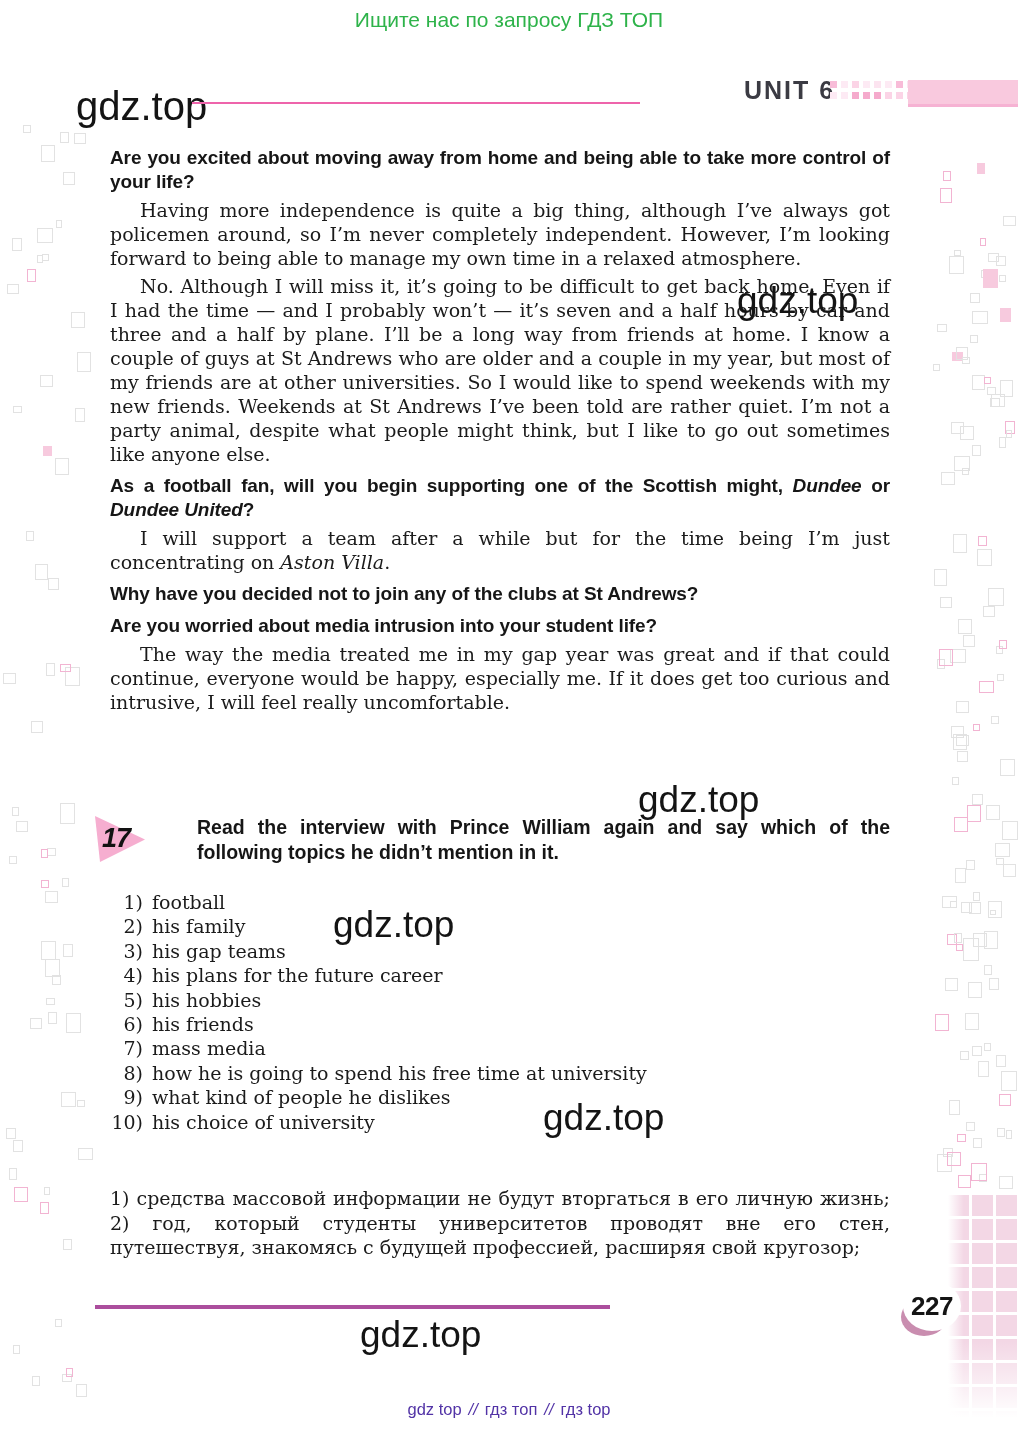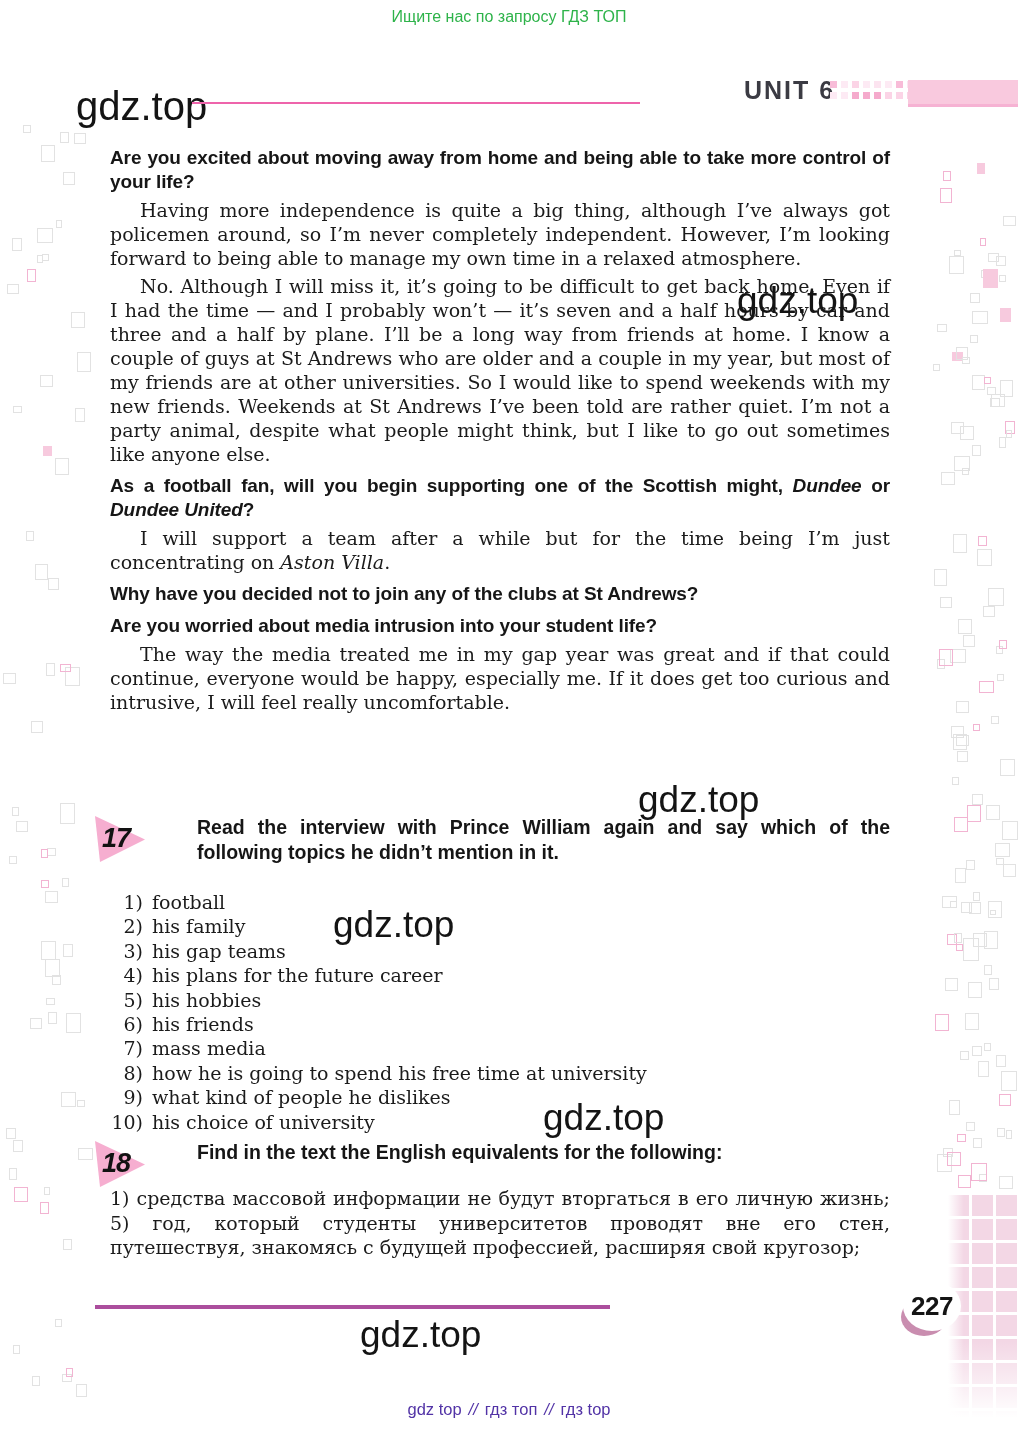--- a/index.html
+++ b/index.html
@@ -2,21 +2,21 @@
 <html><head>
 <meta charset="utf-8">
 <style>
   html,body{margin:0;padding:0;background:#ffffff;}
   .page{position:relative;width:1018px;height:1431px;background:#ffffff;overflow:hidden;
         font-family:"DejaVu Serif",serif;color:#1b1b1b;}
   
   .decor-sq{position:absolute;box-sizing:border-box;pointer-events:none;}
   
   .promo-top{position:absolute;top:8px;left:0;width:100%;text-align:center;
-             font-family:"Liberation Sans",sans-serif;font-size:16px;color:#2eb34a;}
+             font-family:"Liberation Sans",sans-serif;font-size:21px;color:#2eb34a;}
   .wm{position:absolute;font-family:"Liberation Sans",sans-serif;color:#141414;
       white-space:nowrap;line-height:1;}
   .wm-topleft{top:86px;left:76px;font-size:40px;}
   .pink-rule{position:absolute;top:102px;left:192px;width:448px;height:2px;background:#ee64ab;}
   .unit-label{position:absolute;top:76px;left:744px;font-family:"Liberation Sans",sans-serif;
               font-weight:700;font-size:25px;letter-spacing:2px;color:#3b3b43;}
   .unit-squares{position:absolute;top:81px;left:830px;width:78px;height:20px;
                 display:grid;grid-template-columns:repeat(9,7px);grid-template-rows:repeat(2,7px);
                 gap:4px;}
   .unit-squares i{display:block;width:7px;height:7px;}
@@ -162,28 +162,21 @@
       <div class="row">
         <span class="n">9)</span>
         <span>what kind of people he dislikes</span>
       </div>
       <div class="row">
         <span class="n">10)</span>
         <span>his choice of university</span>
       </div>
     </div>
 
-  <div class="ex-head ex18-head">
-    <div class="badge">
-      <span class="tri"></span>
-      <span class="num">18</span>
-    </div>
-    <p class="ex-instr">Find in the text the English equivalents for the following:</p>
-  </div>
-  <div class="ex18-text">1) средства массовой информации не будут вторгаться в его личную жизнь; 5) год, который студенты университетов проводят вне его стен, путешествуя, знакомясь с будущей профессией, расширяя свой кругозор;</div>
+  <div class="ex18-text">1) средства массовой информации не будут вторгаться в его личную жизнь; 2) год, который студенты университетов проводят вне его стен, путешествуя, знакомясь с будущей профессией, расширяя свой кругозор;</div>
 
   <div class="bottom-rule"></div>
   <div class="wm wm-bottom">gdz.top</div>
   <div class="pink-grid">
     <span class="fade-l"></span>
     <span class="fade-b"></span>
   </div>
   <div class="page-circle">
     <span class="pn">227</span>
   </div>

